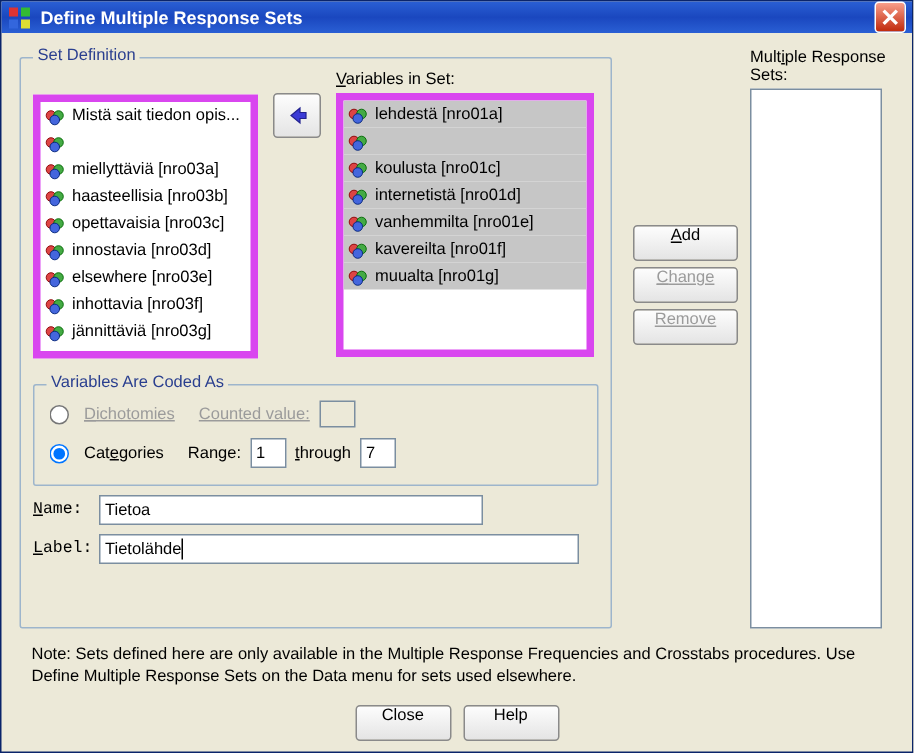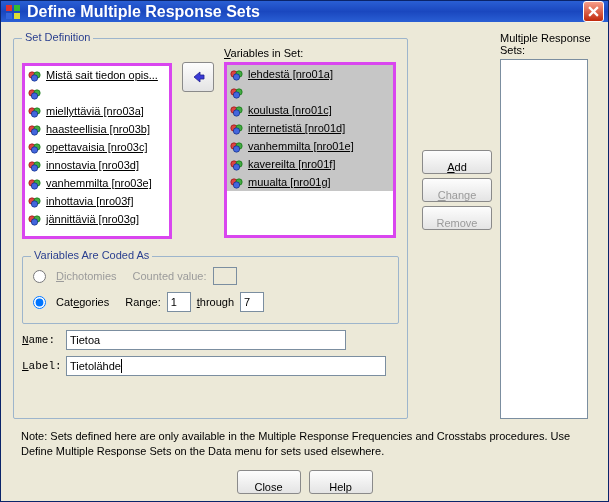--- a/index.html
+++ b/index.html
@@ -1,51 +1,51 @@
 <!DOCTYPE html>
 <html><head>
 <meta charset="utf-8">
 <style>
   * { box-sizing: border-box; }
   body { margin:0; font-family: Tahoma, Arial, sans-serif; font-size:11px; background:#ece9d8; }
   .window { width:609px; height:502px; background:#ece9d8; border:1px solid #0a246a; display:flex; flex-direction:column; }
   .titlebar { height:28px; background:linear-gradient(to bottom,#2a5fd4 0%,#1a47bf 50%,#2a5fd4 100%); display:flex; align-items:center; color:#fff; padding:0 4px; }
   .titlebar .icon { width:16px; height:16px; margin-right:6px; display:inline-flex; align-items:center; justify-content:center; }
-  .title { font-weight:bold; font-size:16px; flex:1; }
+  .title { font-weight:bold; font-size:12px; flex:1; }
   .closebtn { width:21px; height:21px; background:linear-gradient(to bottom,#f89e8a,#c0290b); border:1px solid #fff; border-radius:3px; display:flex; align-items:center; justify-content:center; color:#fff; font-weight:bold; cursor:pointer; }
   .content { flex:1; padding:10px 12px; position:relative; }
   .row { display:flex; gap:8px; }
   .fieldset { border:1px solid #9db5cc; border-radius:2px; padding:8px 8px 10px 8px; position:relative; margin-top:6px; }
   .fieldset > .legend { position:absolute; top:-8px; left:8px; background:#ece9d8; color:#2a3f8f; padding:0 3px; font-size:11px; }
   .setdef { width:395px; }
   .mrscol { width:170px; margin-left:6px; }
-  .sourcebox, .targetbox { background:#fff; border:3px solid #d946ef; overflow:auto;text-decoration:underline; }
+  .sourcebox, .targetbox { background:#fff; border:5px solid #d946ef; overflow:auto; }
   .sourcebox { width:150px; height:176px; }
   .targetbox { width:172px; height:176px; }
   .listitem { display:flex; align-items:center; gap:4px; padding:2px 3px; white-space:nowrap; }
   .listitem.sel { background:#c6c6c6; }
   .varicon { width:14px; height:14px; flex-shrink:0; }
   .movecol { width:36px; display:flex; align-items:center; justify-content:center; }
   .movebtn { width:32px; height:30px; background:linear-gradient(#fdfdfd,#e4e4e4); border:1px solid #8a8a8a; border-radius:3px; display:flex; align-items:center; justify-content:center; cursor:pointer; }
   .lblcol { width:60px; text-align:left; padding-top:0; }
   .varlabel { margin-bottom:3px; }
   .coded { margin-top:17px; }
   .coded .line { display:flex; align-items:center; gap:6px; height:22px; }
   input[type=radio] { margin:0 4px 0 2px; }
-  .disabled { color:#9b9b9b; }
+  .disabled { color:#9b9b9b;text-decoration:underline; }
   .smallbox { width:24px; height:18px; border:1px solid #7b8ea0; background:#fff; }
   .smallbox.gray { background:#ece9d8; }
   .txt { border:1px solid #7b8ea0; background:#fff; height:20px; padding:1px 3px; font-family:inherit; font-size:11px; }
   .formrow { display:flex; align-items:center; gap:6px; margin-top:6px; }
   .formrow .flabel { width:38px;font-family:Liberation Mono, monospace; }
-  .formrow input.txt { width:280px; }
+  .formrow input.txt { width:256px; }
   .mrslabel { margin-bottom:3px; }
   .mrslistbox { background:#fff; border:1px solid #7b8ea0; height:360px; width:88px; }
   .btncol { display:flex; flex-direction:column; gap:4px; margin-top:118px; }
-  .btn { width:70px; height:24px; background:linear-gradient(#fdfdfd,#e4e4e4); border:1px solid #8a8a8a; border-radius:3px; display:flex; align-items:flex-end; justify-content:center; cursor:pointer; }
+  .btn { width:70px; height:24px; background:linear-gradient(#fdfdfd,#e4e4e4); border:1px solid #8a8a8a; border-radius:3px; display:flex; align-items:flex-start; justify-content:center; cursor:pointer; }
   .btn.disabled { color:#9b9b9b; cursor:default; }
   .underline-first::first-letter { text-decoration:underline; }
   .note { margin:10px 8px 0 8px; line-height:1.35; }
   .bottombtns { display:flex; justify-content:center; gap:8px; margin-top:11px; }
   .bottombtns .btn { width:64px; }
   .cursor { border-right:1px solid #000; animation:blink 1s step-end infinite; }
   @keyframes blink { 50% { border-color:transparent; } }
 </style>
 </head>
 <body>
@@ -124,21 +124,21 @@
                     <circle cx="6.5" cy="10" r="3.2" fill="#46d" stroke="#027" stroke-width="0.6"></circle>
                   </svg>
                   <span>innostavia [nro03d]</span>
                 </div>
                 <div class="listitem">
                   <svg class="varicon" viewBox="0 0 14 14">
                     <circle cx="4" cy="7" r="3.2" fill="#d44" stroke="#800" stroke-width="0.6"></circle>
                     <circle cx="9" cy="7" r="3.2" fill="#4a4" stroke="#060" stroke-width="0.6"></circle>
                     <circle cx="6.5" cy="10" r="3.2" fill="#46d" stroke="#027" stroke-width="0.6"></circle>
                   </svg>
-                  <span>vanhemmilta [nro03e]</span>
+                  <span>elsewhere [nro03e]</span>
                 </div>
                 <div class="listitem">
                   <svg class="varicon" viewBox="0 0 14 14">
                     <circle cx="4" cy="7" r="3.2" fill="#d44" stroke="#800" stroke-width="0.6"></circle>
                     <circle cx="9" cy="7" r="3.2" fill="#4a4" stroke="#060" stroke-width="0.6"></circle>
                     <circle cx="6.5" cy="10" r="3.2" fill="#46d" stroke="#027" stroke-width="0.6"></circle>
                   </svg>
                   <span>inhottavia [nro03f]</span>
                 </div>
                 <div class="listitem">

